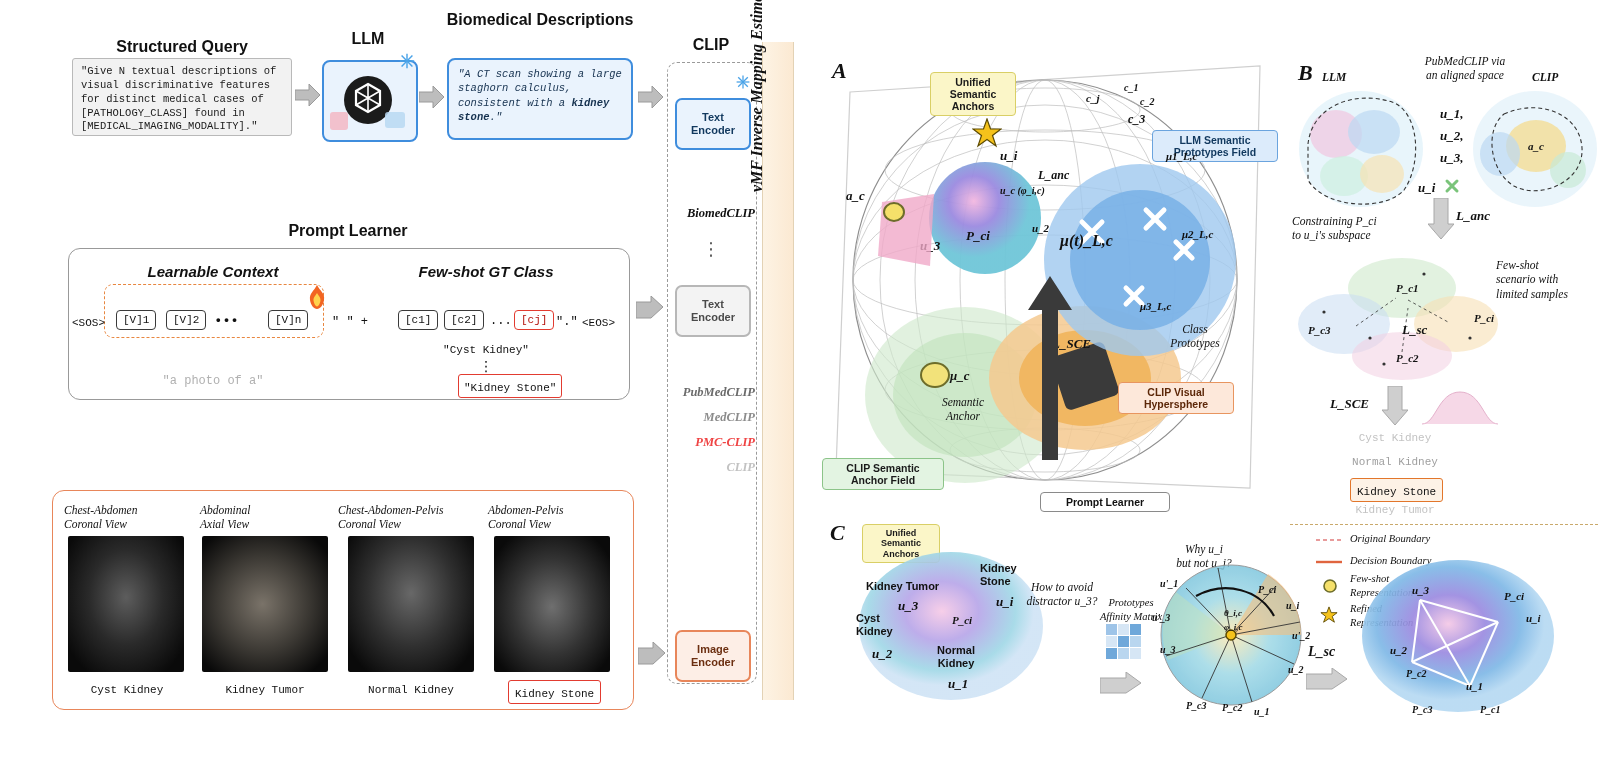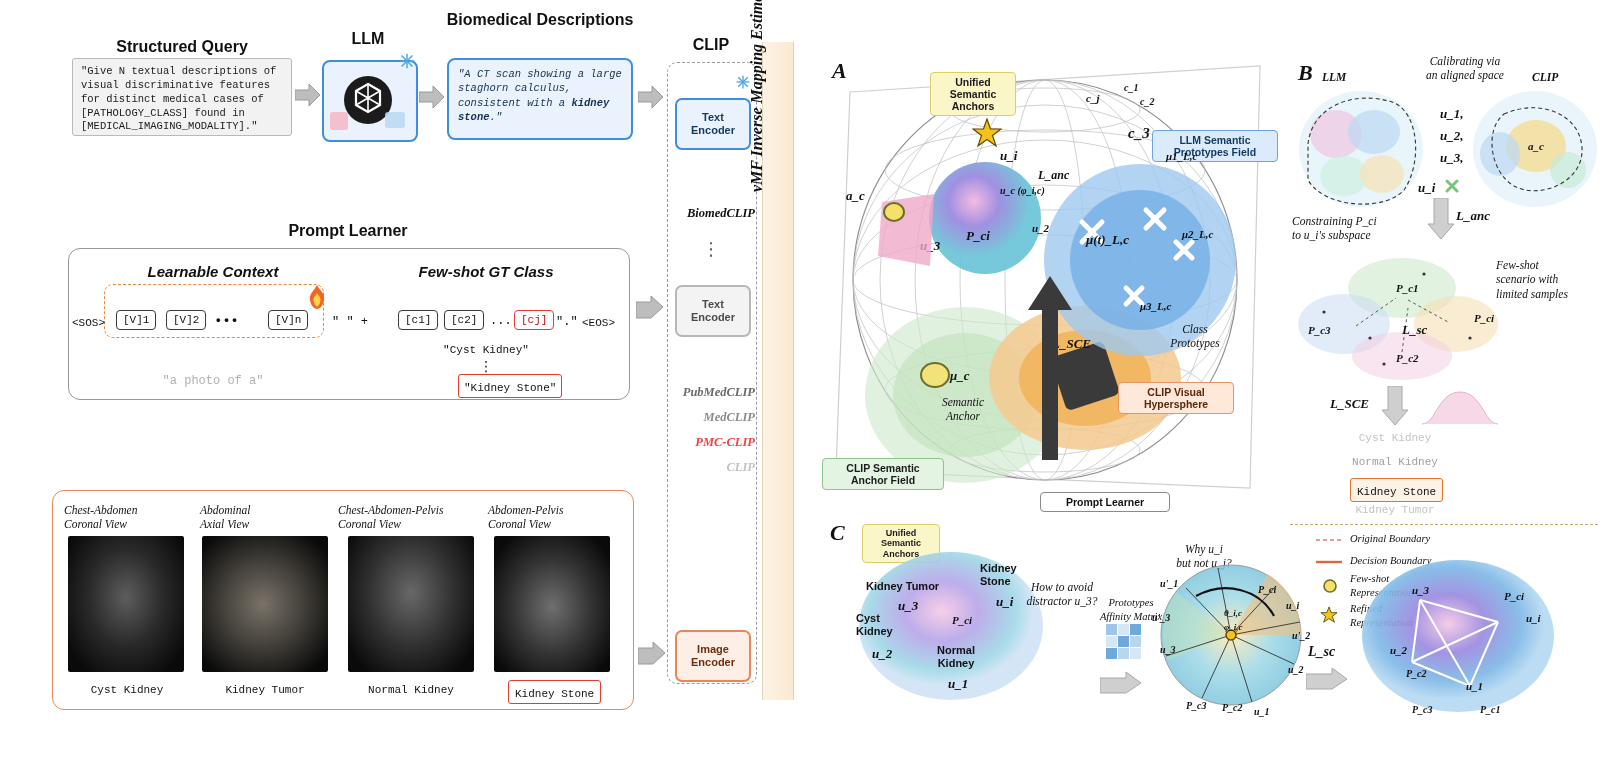--- a/index.html
+++ b/index.html
@@ -409,21 +409,21 @@
       <line x1="42" y1="62" x2="62" y2="82"></line>
         <line x1="62" y1="62" x2="42" y2="82"></line>
       <line x1="106" y1="50" x2="124" y2="68"></line>
         <line x1="124" y1="50" x2="106" y2="68"></line>
       <line x1="136" y1="82" x2="152" y2="98"></line>
         <line x1="152" y1="82" x2="136" y2="98"></line>
       <line x1="86" y1="128" x2="102" y2="144"></line>
         <line x1="102" y1="128" x2="86" y2="144"></line>
     </g>
   </svg>
-  <div class="abs math-it" style="left:1086px; top:232px; font-size:13px;">μ(t)_L,c</div>
+  <div class="abs math-it" style="left:1060px; top:232px; font-size:16px;">μ(t)_L,c</div>
   <div class="abs math-it" style="left:1166px; top:150px; font-size:11px;">μ1_L,c</div>
   <div class="abs math-it" style="left:1182px; top:228px; font-size:11px;">μ2_L,c</div>
   <div class="abs math-it" style="left:1140px; top:300px; font-size:11px;">μ3_L,c</div>
   <div class="abs small-it" style="left:1150px; top:322px; width:90px; text-align:center; white-space:pre-line;">Class
 Prototypes</div>
 
   <svg class="abs" style="left:925px; top:158px;" width="120" height="120">
     <defs>
       <radialGradient id="pg1" cx="40%" cy="35%">
         <stop offset="0%" stop-color="#f3b8e0"></stop>
@@ -448,34 +448,34 @@
 
   <svg class="abs" style="left:872px; top:190px;" width="70" height="90">
     <polygon points="10,12 62,4 58,76 6,66" fill="#f0a9c8" opacity="0.8"></polygon>
     <ellipse cx="22" cy="22" rx="10" ry="9" fill="#f5e06a" stroke="#6d6d2a" stroke-width="2"></ellipse>
   </svg>
   <div class="abs math-it" style="left:846px; top:188px;">a_c</div>
 
   <div class="abs math-it" style="left:1086px; top:92px; font-size:11px;">c_j</div>
   <div class="abs math-it" style="left:1124px; top:82px; font-size:10px;">c_1</div>
   <div class="abs math-it" style="left:1140px; top:96px; font-size:10px;">c_2</div>
-  <div class="abs math-it" style="left:1128px; top:112px; font-size:15px;margin-top:13px;">c_3</div>
+  <div class="abs math-it" style="left:1128px; top:112px; font-size:12px;">c_3</div>
 
   <div class="abs math-it" style="left:1038px; top:168px; font-size:12px;">L_anc</div>
   <div class="abs math-it" style="left:1052px; top:336px; font-size:13px;">L_SCE</div>
 
   <svg class="abs" style="left:1020px; top:270px;" width="60" height="200">
     <polygon points="22,190 38,190 38,40 52,40 30,6 8,40 22,40" fill="#3a3a3a"></polygon>
   </svg>
 
   <div class="abs badge white" style="left:1040px; top:492px; width:118px;">Prompt Learner</div>
 
   <div class="abs panel-letter" style="left:1298px; top:60px;">B</div>
 
-  <div class="abs small-it" style="left:1390px; top:54px; width:150px; text-align:center; white-space:pre-line;">Calibrating via
+  <div class="abs small-it" style="left:1390px; top:54px; width:150px; text-align:center; white-space:pre-line;">PubMedCLIP via
 an aligned space</div>
 
   <div class="abs small-it" style="left:1322px; top:70px; font-weight:bold;">LLM</div>
   <div class="abs small-it" style="left:1532px; top:70px; font-weight:bold;">CLIP</div>
 
   <svg class="abs" style="left:1296px; top:84px;" width="130" height="130">
     <ellipse cx="65" cy="65" rx="62" ry="58" fill="#d6ecf7" opacity="0.55"></ellipse>
     <ellipse cx="40" cy="50" rx="26" ry="24" fill="#f1c6df" opacity="0.7"></ellipse>
     <ellipse cx="78" cy="48" rx="26" ry="22" fill="#bcd9f2" opacity="0.7"></ellipse>
     <ellipse cx="48" cy="92" rx="24" ry="20" fill="#cdefe0" opacity="0.7"></ellipse>

